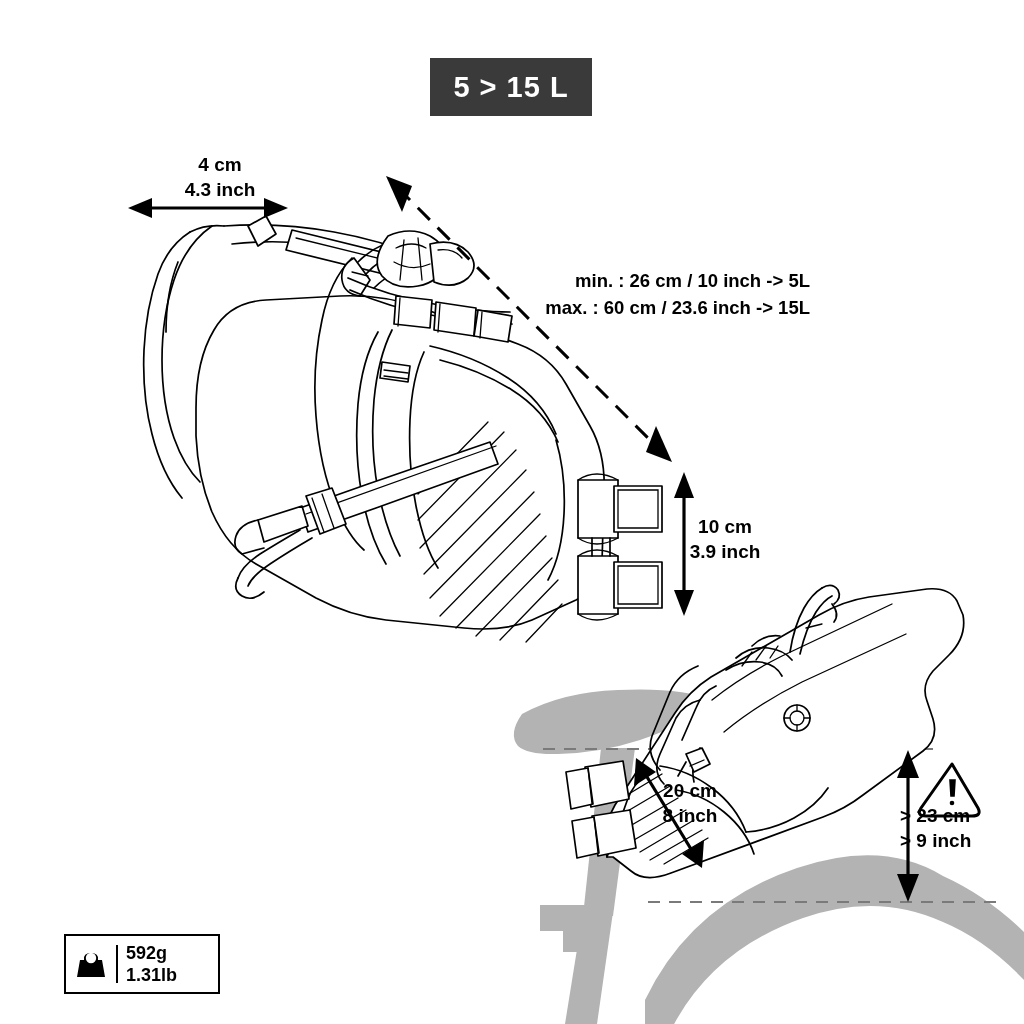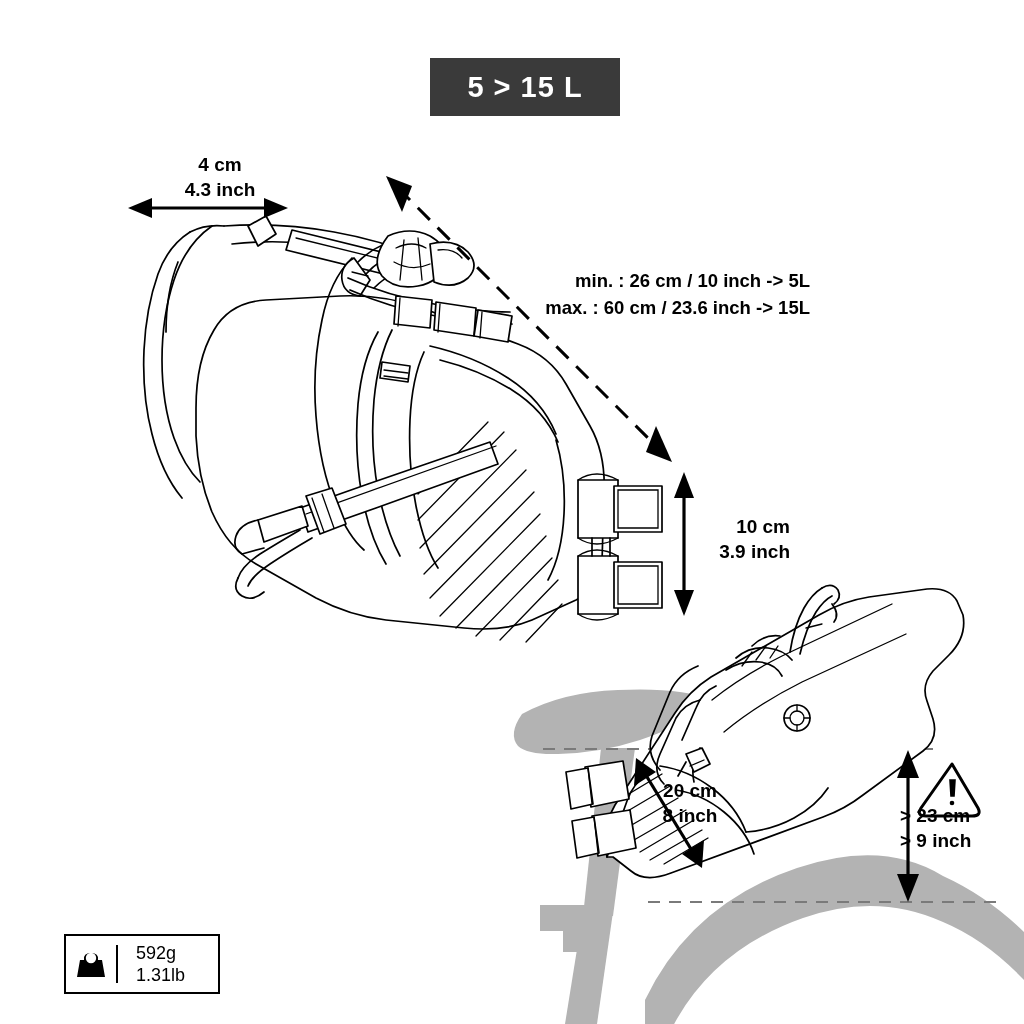--- a/index.html
+++ b/index.html
@@ -22,21 +22,21 @@
     left: 0; top: 0;
     width: 1024px;
     height: 1024px;
   }
 
   
   .badge {
     position: absolute;
     left: 430px;
     top: 58px;
-    width: 190px;
+    width: 162px;
     height: 58px;
     background: #3a3a3a;
     display: flex;
     align-items: center;
     justify-content: center;
   }
   .badge-text {
     color: #ffffff;
     font-size: 29px;
     font-weight: bold;
@@ -53,21 +53,21 @@
     line-height: 25px;
     white-space: nowrap;
     font-family: "Liberation Sans", sans-serif;
   }
   .dim.center { text-align: center; }
   .dim.right  { text-align: right; }
   .dim.left   { text-align: left; }
 
   #dim-width-top   { left: 120px; top: 152px; width: 200px; }
   #dim-capacity    { left: 420px; top: 267px; width: 390px; font-size: 18.5px; line-height: 27px; }
-  #dim-height-side { left: 660px; top: 514px; width: 130px; text-align: right; }
+  #dim-height-side { left: 660px; top: 514px; width: 130px; }
   #dim-bag-depth   { left: 630px; top: 778px; width: 120px; }
   #dim-clearance   { left: 900px; top: 803px; width: 130px; }
 
   
   .weight-box {
     position: absolute;
     left: 64px;
     top: 934px;
     width: 156px;
     height: 60px;
@@ -85,22 +85,22 @@
     justify-content: center;
     flex: 0 0 auto;
   }
   .weight-divider {
     width: 2px;
     height: 38px;
     background: #000000;
     flex: 0 0 auto;
   }
   .weight-values {
-    padding-left: 18px;
-    font-weight: normal;
+    padding-left: 8px;
+    font-weight: bold;
     font-size: 18px;
     line-height: 22px;
     font-family: "Liberation Sans", sans-serif;
   }
 
   svg { display: block; }
   .ln  { fill: none; stroke: #000000; stroke-width: 1.7; stroke-linejoin: round; stroke-linecap: round; }
   .ln-thin { fill: none; stroke: #000000; stroke-width: 1.3; stroke-linecap: round; }
   .fillw { fill: #ffffff; stroke: #000000; stroke-width: 1.7; stroke-linejoin: round; }
   .gray { fill: #b3b3b3; stroke: none; }

